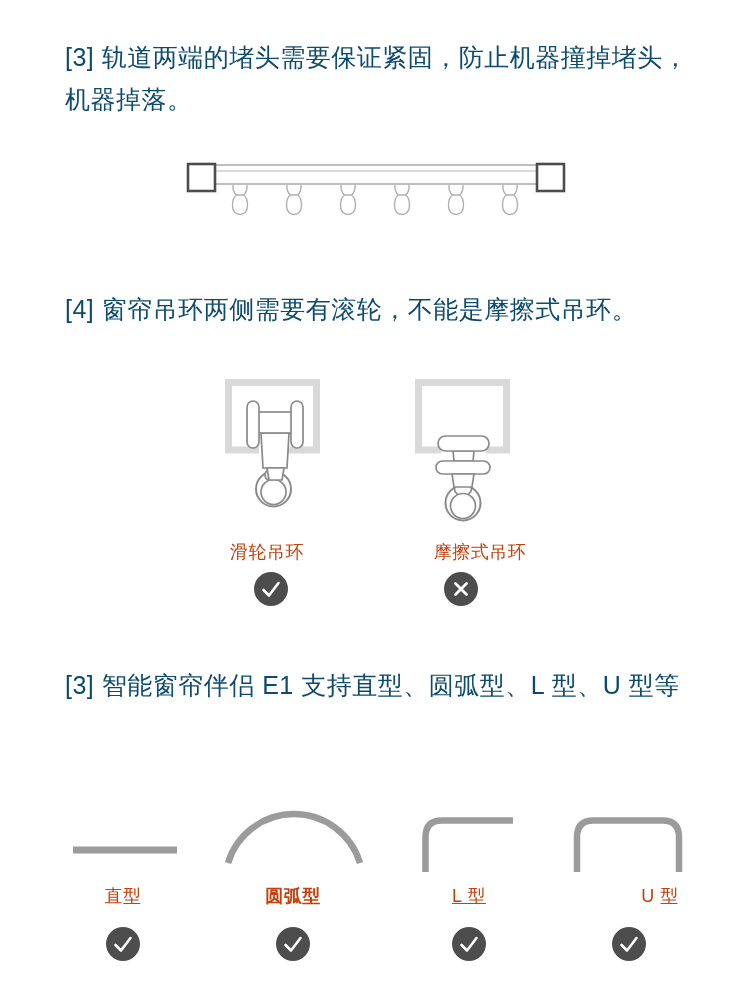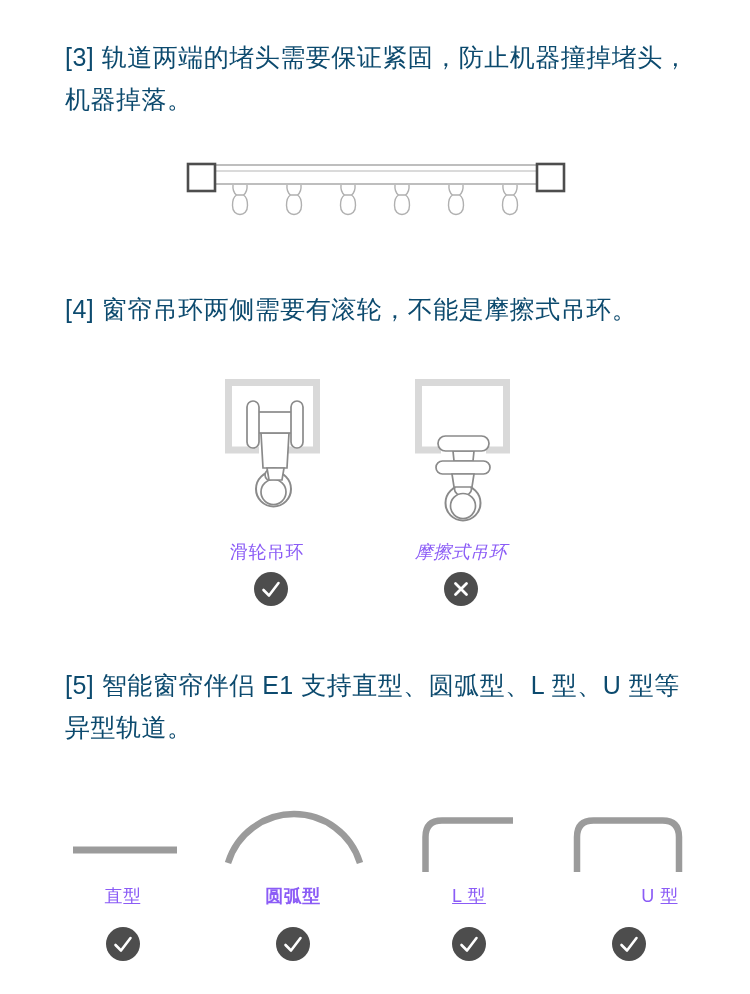--- a/index.html
+++ b/index.html
@@ -9,21 +9,21 @@
     font-family:"Liberation Sans","DejaVu Sans",sans-serif;
   }
   .para {
     position:absolute; left:65px; width:632px;
     font-size:25px; line-height:42px; letter-spacing:0.5px; color:#0c4a6e;
   }
   .para span { display:block; }
   .diagram { position:absolute; }
   .cap-label {
     position:absolute; width:120px; text-align:center;
-    font-size:18px; color:#8b5cf6; letter-spacing:0.5px;
+    font-size:18px; color:#c2410c; letter-spacing:0.5px;
   }
   .badge {
     position:absolute; width:34px; height:34px;
   }
   .badge svg { display:block; width:34px; height:34px; }
 </style>
 </head>
 <body>
 
 <div>
@@ -96,38 +96,37 @@
       <rect x="33" y="61" width="51" height="15" rx="7.5"></rect>
       <rect x="31" y="86" width="54" height="13" rx="6.5"></rect>
       <circle cx="58" cy="128" r="17.5" stroke-width="2"></circle>
       <ellipse cx="58" cy="114" rx="8.5" ry="7"></ellipse>
       <circle cx="58" cy="131" r="12.5" stroke-width="1.7"></circle>
       <polygon points="47,99 69,99 67,112 49,112"></polygon>
     </g>
   </svg>
 
   <div class="cap-label" style="left:207px; top:540px;">滑轮吊环</div>
-  <div class="cap-label" style="left:401px; top:540px;font-style:italic;">摩擦式吊环</div>
+  <div class="cap-label" style="left:420px; top:540px;">摩擦式吊环</div>
 
   <div class="badge" style="left:254px; top:572px;">
       <svg viewBox="0 0 34 34">
         <circle cx="17" cy="17" r="17" fill="#4d4d4d"></circle>
         <path d="M9.5,18 L15,23.5 L24.5,11" fill="none" stroke="#ffffff" stroke-width="2.6" stroke-linecap="round" stroke-linejoin="round"></path>
       </svg>
     </div>
   <div class="badge" style="left:444px; top:572px;">
       <svg viewBox="0 0 34 34">
         <circle cx="17" cy="17" r="17" fill="#4d4d4d"></circle>
         <path d="M11.5,11.5 L22.5,22.5 M22.5,11.5 L11.5,22.5" fill="none" stroke="#ffffff" stroke-width="2.8" stroke-linecap="round"></path>
       </svg>
     </div>
 
   <div class="para" style="top:664px;">
-    <span>[5] 智能窗帘伴侣 E1 支持直型、圆弧型、L 型、U 型等</span>
-    <span>异型轨道。</span>
+    <span>[3] 智能窗帘伴侣 E1 支持直型、圆弧型、L 型、U 型等</span>
   </div>
 
   <svg class="diagram" style="left:70px; top:845px;" width="110" height="10" viewBox="0 0 110 10">
     <line x1="3" y1="5" x2="107" y2="5" stroke="#9b9b9b" stroke-width="7"></line>
   </svg>
   <svg class="diagram" style="left:224px; top:806px;" width="140" height="62" viewBox="0 0 140 62">
     <path d="M4,57 A69,69 0 0 1 136,57" fill="none" stroke="#9b9b9b" stroke-width="6.5"></path>
   </svg>
   <svg class="diagram" style="left:420px; top:816px;" width="98" height="58" viewBox="0 0 98 58">
     <path d="M5.5,56 L5.5,21 Q5.5,4.5 22,4.5 L93,4.5" fill="none" stroke="#9b9b9b" stroke-width="6.5"></path>

